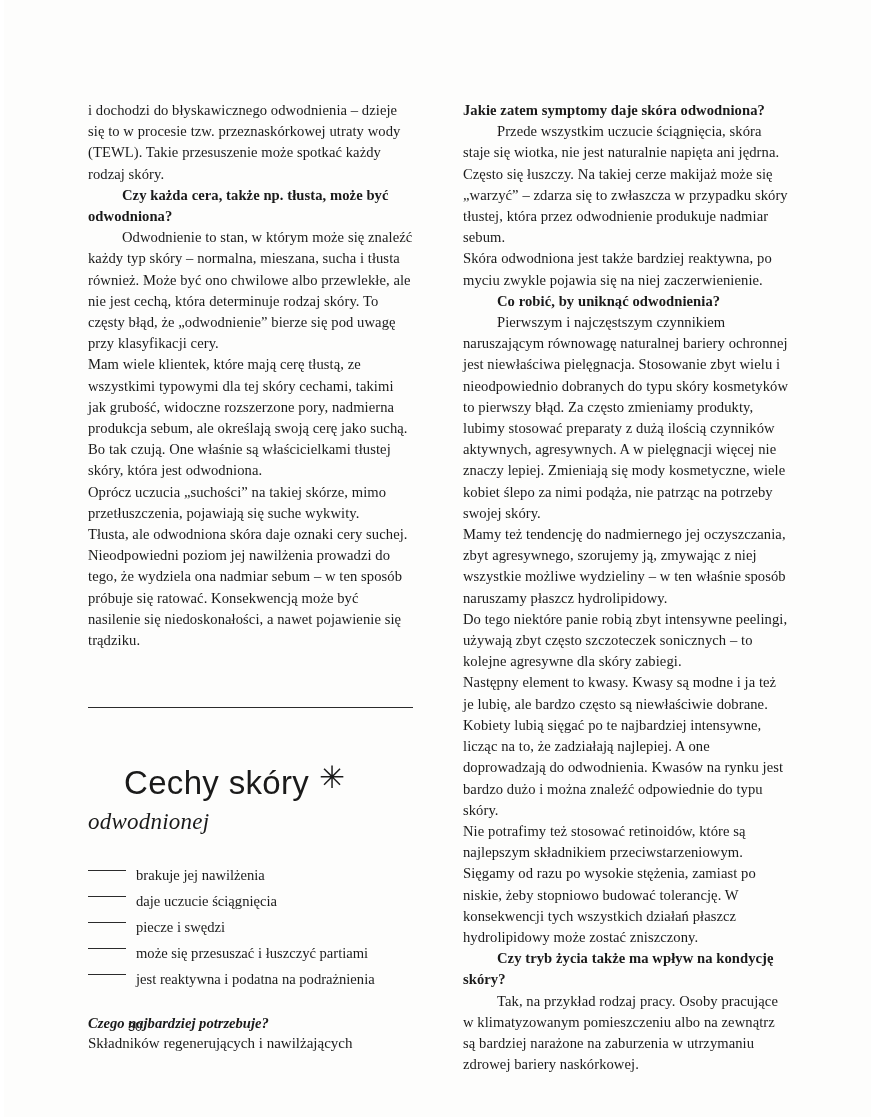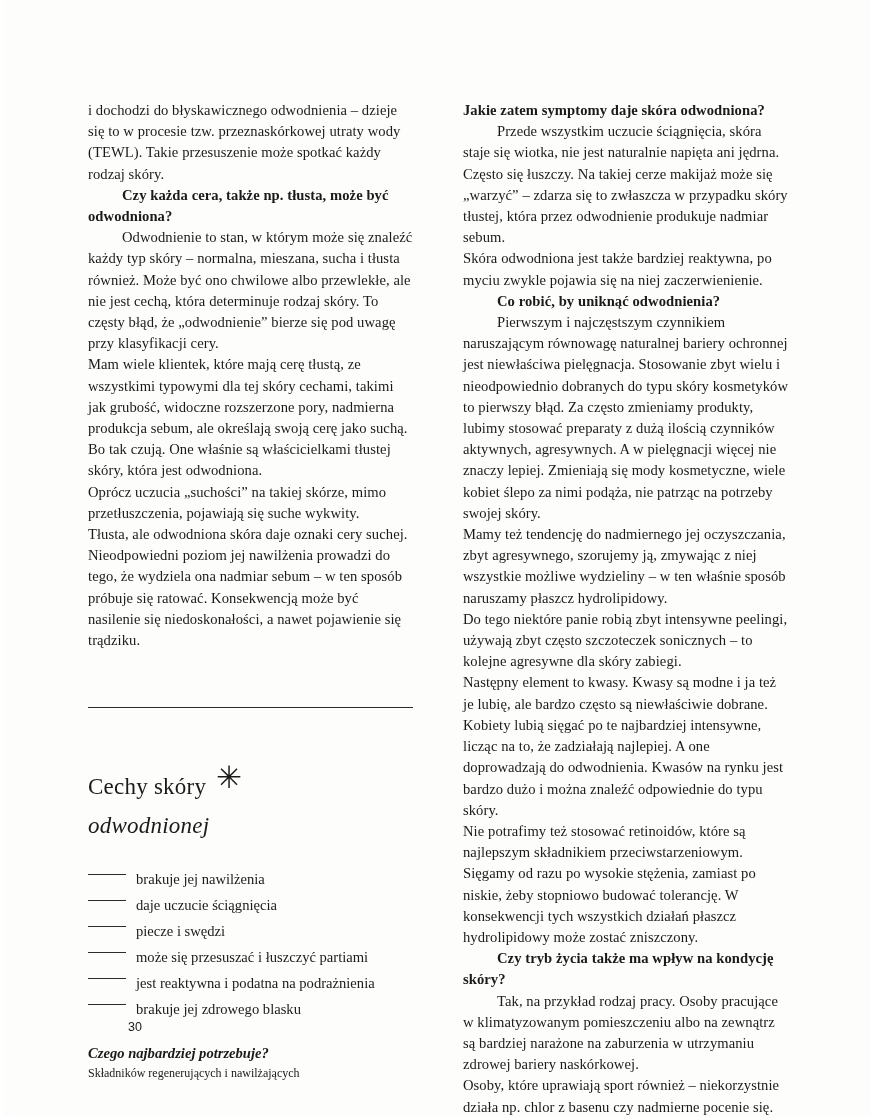--- a/index.html
+++ b/index.html
@@ -55,25 +55,26 @@
   }
   .feature-rule-top {
     border-top: 1px solid #2b2b2b;
     width: 325px;
     margin-bottom: 54px;
   }
   .feature-title-wrap {
     position: relative;
   }
   .feature-title {
-    font-size: 23px;
+    font-size: 33px;
     line-height: 38px;
     letter-spacing: 0.01em;
-    font-family: Liberation Serif, serif;
+    font-family: Liberation Sans, sans-serif;
     display: inline-block;
+    margin-left: 36px;
   }
   .asterisk {
     font-size: 31px;
     line-height: 1;
     vertical-align: 6px;
     margin-left: 10px;
     font-family: "DejaVu Sans", sans-serif;
     display: inline-block;
   }
   .feature-subtitle {
@@ -107,21 +108,21 @@
   .note {
     margin-top: 24px;
   }
   .note-italic {
     font-style: italic;
     font-size: 14.6px;
     line-height: 20px;
     font-weight: bold;
   }
   .note-plain {
-    font-size: 12px;
+    font-size: 15px;
     line-height: 20px;
   }
   .page-number {
     position: absolute;
     left: 84px;
     top: 1020px;
     font-size: 12.5px;
     font-family: "Liberation Sans", sans-serif;
     color: #1a1a1a;
     margin-left: 40px;
@@ -163,24 +164,20 @@
             <span class="dash"></span>
             <span class="bullet-text">piecze i swędzi</span>
           </div>
           <div class="bullet">
             <span class="dash"></span>
             <span class="bullet-text">może się przesuszać i łuszczyć partiami</span>
           </div>
           <div class="bullet">
             <span class="dash"></span>
             <span class="bullet-text">jest reaktywna i podatna na podrażnienia</span>
-          </div>
-          <div class="bullet">
-            <span class="dash"></span>
-            <span class="bullet-text">brakuje jej zdrowego blasku</span>
           </div>
         </div>
 
         <div class="note">
           <div class="note-italic">Czego najbardziej potrzebuje?</div>
           <div class="note-plain">Składników regenerujących i nawilżających</div>
         </div>
 
       </div>
     </div>
@@ -190,21 +187,20 @@
       <p class="indent">Przede wszystkim uczucie ściągnięcia, skóra staje się wiotka, nie jest naturalnie napięta ani jędrna. Często się łuszczy. Na takiej cerze makijaż może się „warzyć” – zdarza się to zwłaszcza w przypadku skóry tłustej, która przez odwodnienie produkuje nadmiar sebum.</p>
       <p class="plain">Skóra odwodniona jest także bardziej reaktywna, po myciu zwykle pojawia się na niej zaczerwienienie.</p>
       <p class="bold">Co robić, by uniknąć odwodnienia?</p>
       <p class="indent">Pierwszym i najczęstszym czynnikiem naruszającym równowagę naturalnej bariery ochronnej jest niewłaściwa pielęgnacja. Stosowanie zbyt wielu i nieodpowiednio dobranych do typu skóry kosmetyków to pierwszy błąd. Za często zmieniamy produkty, lubimy stosować preparaty z dużą ilością czynników aktywnych, agresywnych. A w pielęgnacji więcej nie znaczy lepiej. Zmieniają się mody kosmetyczne, wiele kobiet ślepo za nimi podąża, nie patrząc na potrzeby swojej skóry.</p>
       <p class="plain">Mamy też tendencję do nadmiernego jej oczyszczania, zbyt agresywnego, szorujemy ją, zmywając z niej wszystkie możliwe wydzieliny – w ten właśnie sposób naruszamy płaszcz hydrolipidowy.</p>
       <p class="plain">Do tego niektóre panie robią zbyt intensywne peelingi, używają zbyt często szczoteczek sonicznych – to kolejne agresywne dla skóry zabiegi.</p>
       <p class="plain">Następny element to kwasy. Kwasy są modne i ja też je lubię, ale bardzo często są niewłaściwie dobrane. Kobiety lubią sięgać po te najbardziej intensywne, licząc na to, że zadziałają najlepiej. A one doprowadzają do odwodnienia. Kwasów na rynku jest bardzo dużo i można znaleźć odpowiednie do typu skóry.</p>
       <p class="plain">Nie potrafimy też stosować retinoidów, które są najlepszym składnikiem przeciwstarzeniowym. Sięgamy od razu po wysokie stężenia, zamiast po niskie, żeby stopniowo budować tolerancję. W konsekwencji tych wszystkich działań płaszcz hydrolipidowy może zostać zniszczony.</p>
       <p class="bold">Czy tryb życia także ma wpływ na kondycję skóry?</p>
       <p class="indent">Tak, na przykład rodzaj pracy. Osoby pracujące w klimatyzowanym pomieszczeniu albo na zewnątrz są bardziej narażone na zaburzenia w utrzymaniu zdrowej bariery naskórkowej.</p>
-      <p class="plain">Osoby, które uprawiają sport również – niekorzystnie działa np. chlor z basenu czy nadmierne pocenie się.</p>
 
     </div>
 
   </div>
 
   <div class="page-number">30</div>
 
 </div>
 
 </body></html>

